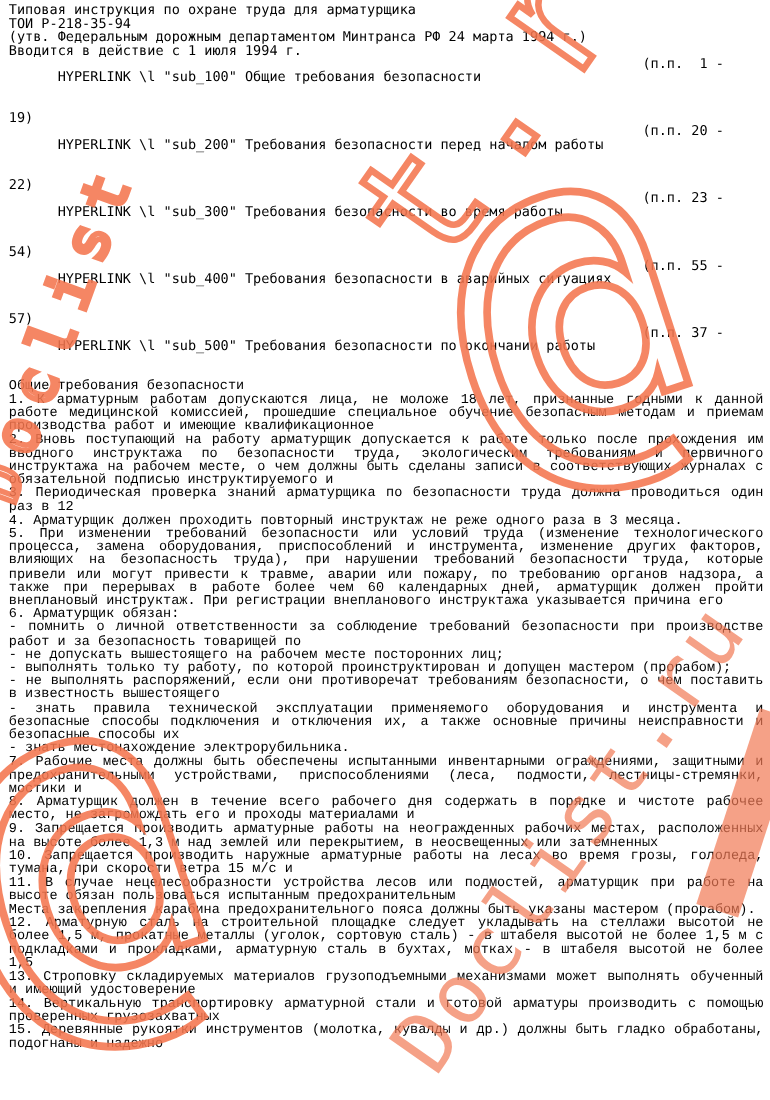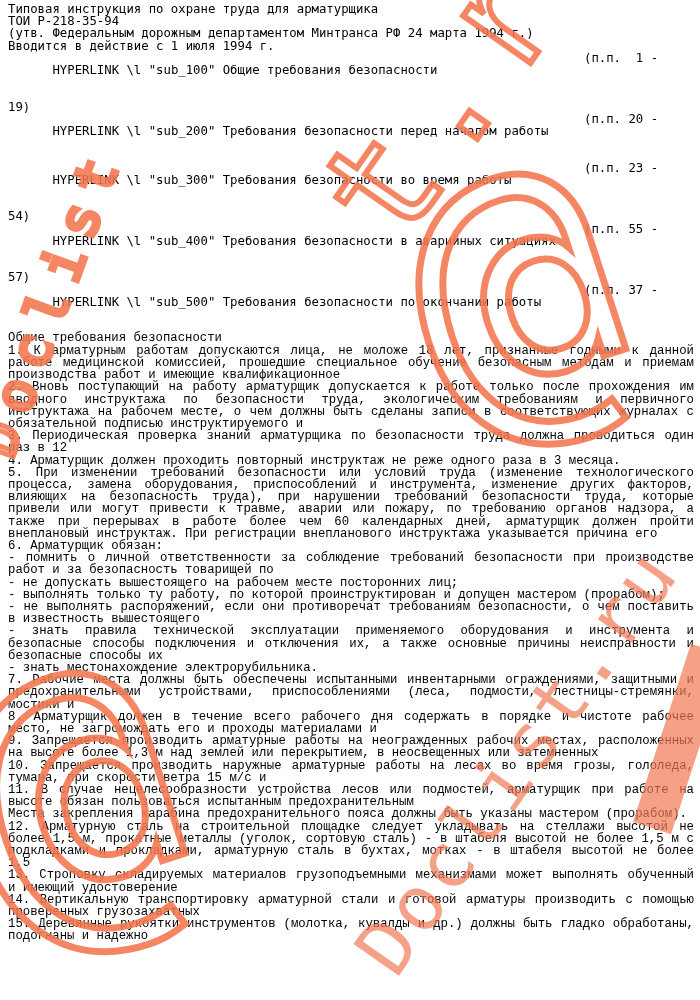--- a/index.html
+++ b/index.html
@@ -40,20 +40,21 @@
     <div class="toc-line">
       <span class="toc-label">HYPERLINK \l "sub_100" Общие требования безопасности</span>
       <span class="toc-pages">(п.п.  1 -</span>
     </div>
     <div class="line toc-cont">19)</div>
 
     <div class="toc-line">
       <span class="toc-label">HYPERLINK \l "sub_200" Требования безопасности перед началом работы</span>
       <span class="toc-pages">(п.п. 20 -</span>
     </div>
+    <div class="line toc-cont">22)</div>
 
     <div class="toc-line">
       <span class="toc-label">HYPERLINK \l "sub_300" Требования безопасности во время работы</span>
       <span class="toc-pages">(п.п. 23 -</span>
     </div>
     <div class="line toc-cont">54)</div>
 
     <div class="toc-line">
       <span class="toc-label">HYPERLINK \l "sub_400" Требования безопасности в аварийных ситуациях</span>
       <span class="toc-pages">(п.п. 55 -</span>

